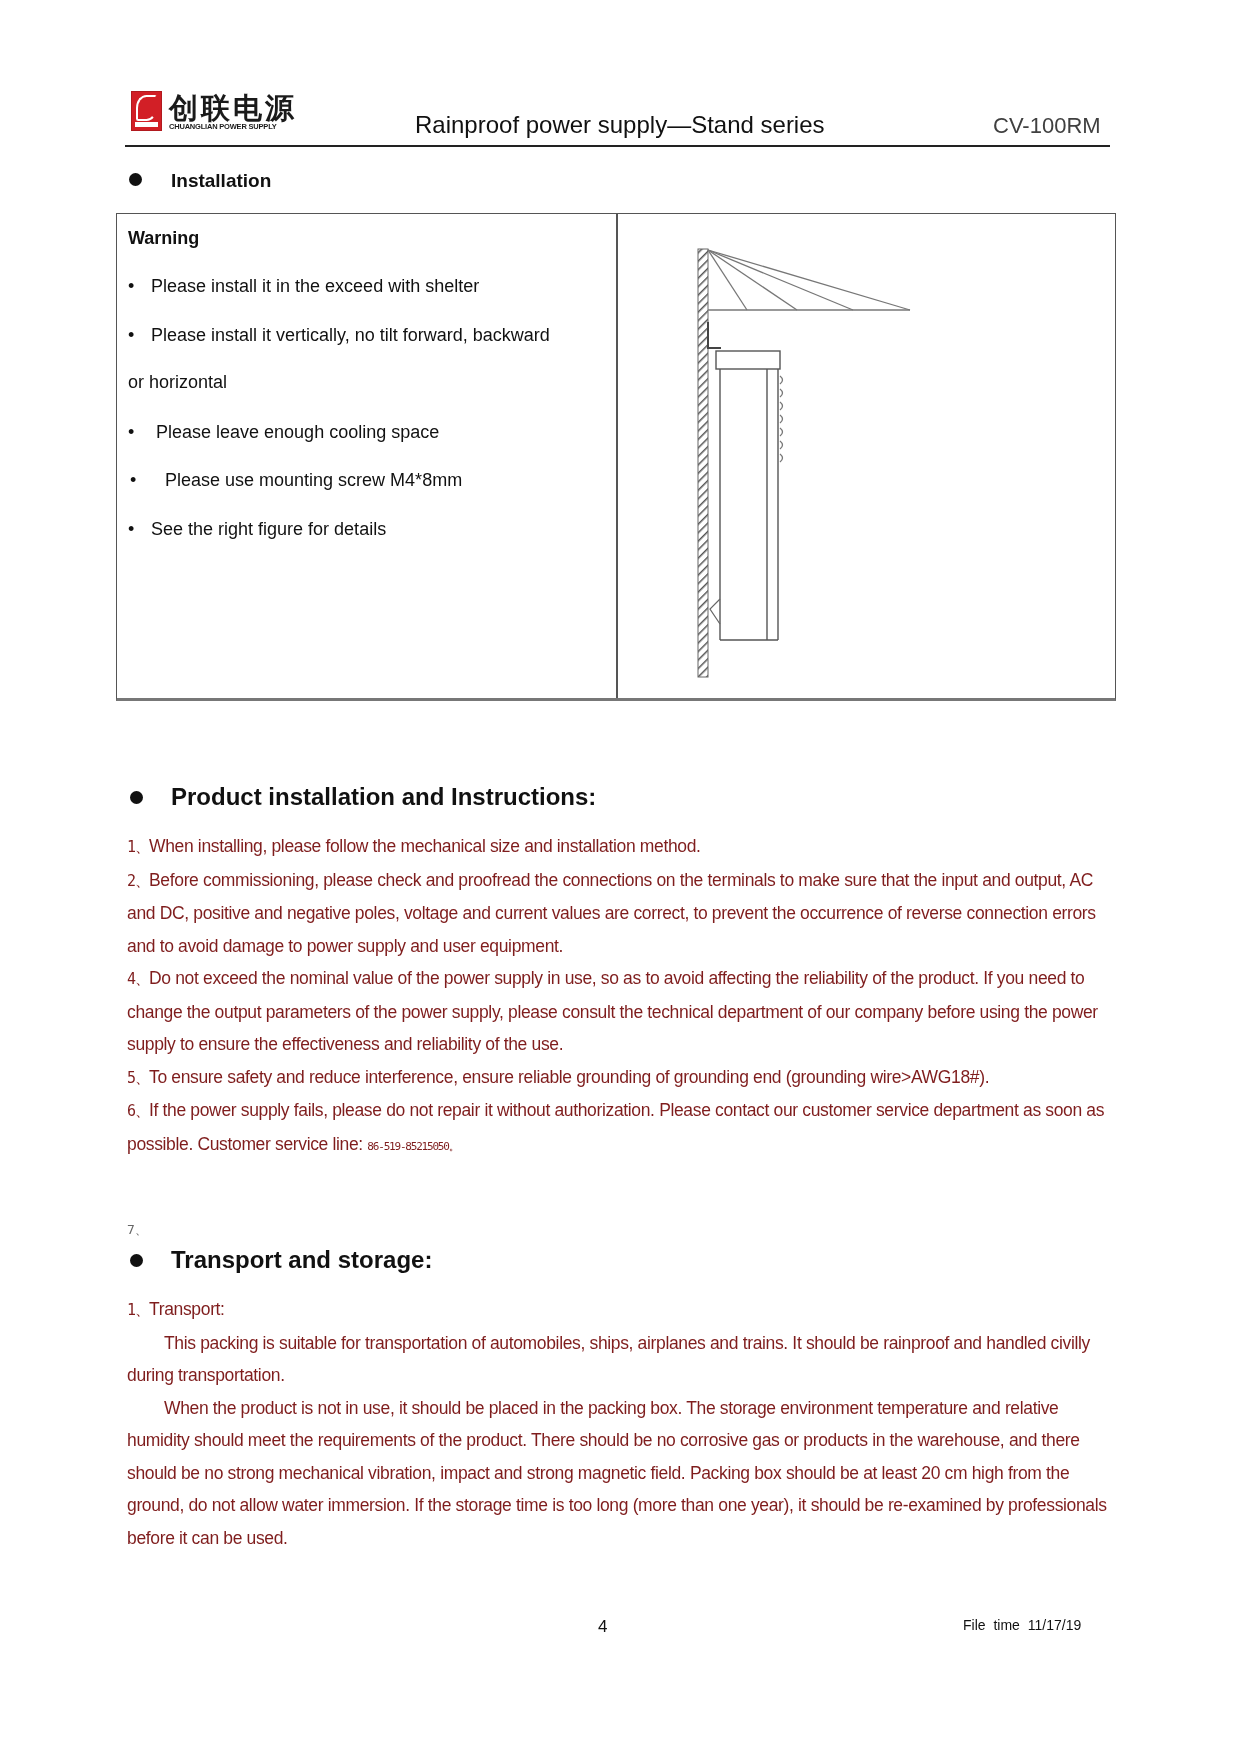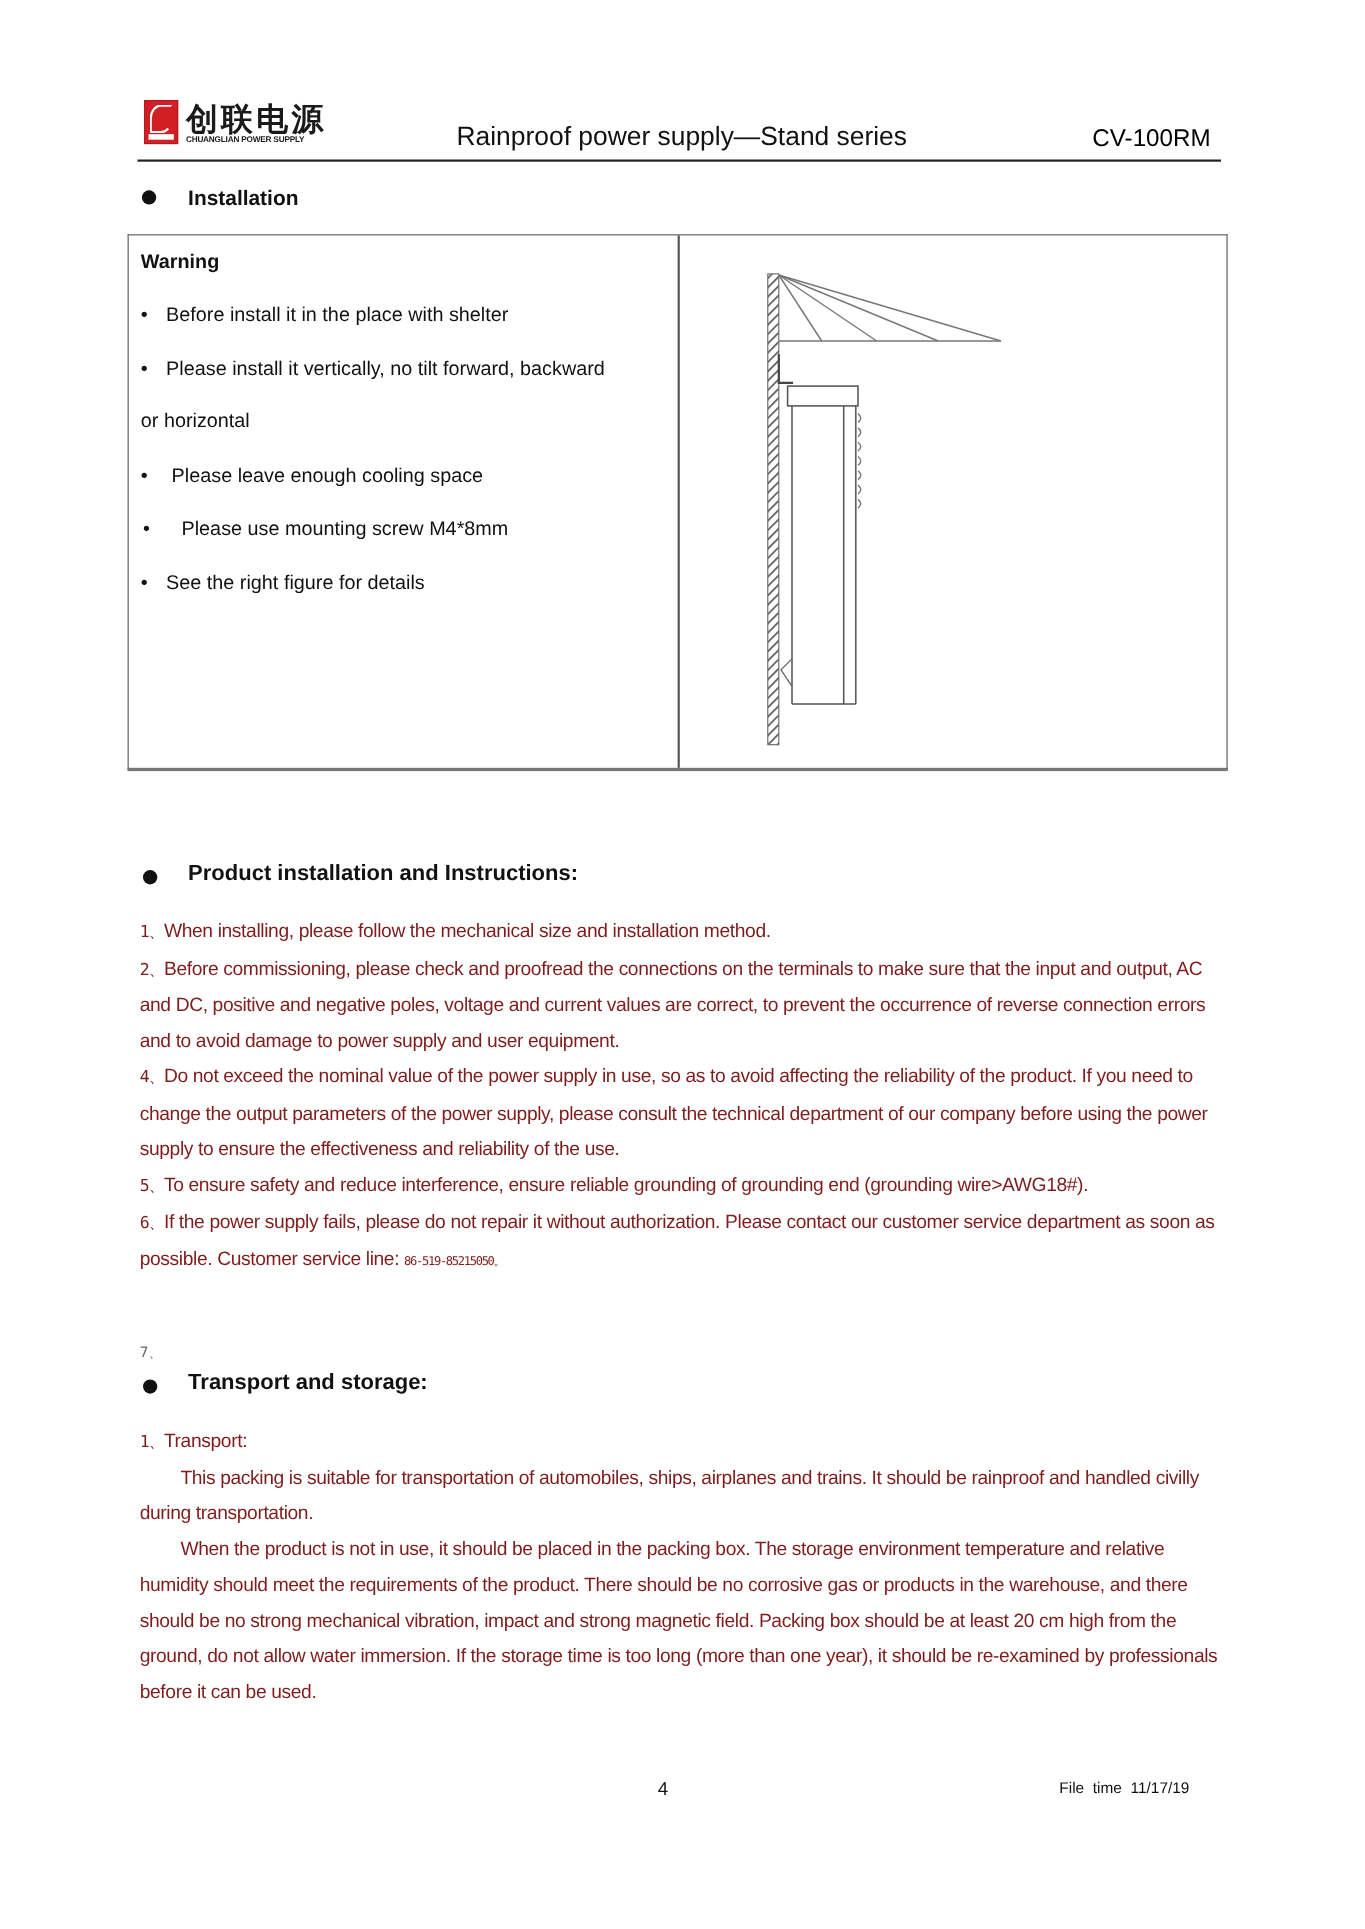--- a/index.html
+++ b/index.html
@@ -12,27 +12,27 @@
   .logo-box { position: absolute; left: 0; top: 0; width: 31px; height: 40px; background: #d21f26;
               border: 1px solid #b11a1f; box-sizing: border-box; }
   .logo-box .inner { position: absolute; left: 4px; top: 3px; width: 21px; height: 26px; border: 2px solid #fff;
               border-radius: 50% 10% 50% 10%; border-right-color: transparent; box-sizing: border-box; }
   .logo-box .tag { position: absolute; left: 3px; bottom: 3px; width: 23px; height: 5px; background: #fff; }
   .logo-cn { position: absolute; left: 38px; top: -2px; font-size: 29px; font-weight: bold; letter-spacing: 3px;
              color: #1a1a1a; font-family: "DejaVu Sans", sans-serif; }
   .logo-en { position: absolute; left: 38px; top: 31px; font-size: 7.5px; color: #1a1a1a; white-space: nowrap;
              letter-spacing: -0.2px; font-weight: bold; }
   .doc-title { left: 415px; top: 111px; font-size: 24px; color: #111; white-space: nowrap; }
-  .model { left: 993px; top: 113px; font-size: 22px; color: #000000; }
+  .model { left: 993px; top: 113px; font-size: 22px; color: #404040; }
   .header-rule { left: 125px; top: 145px; width: 985px; height: 2px; background: #222; }
 
   
   .bullet-dot { width: 13px; height: 13px; border-radius: 50%; background: #111; }
   .h-small { font-size: 19px; font-weight: bold; }
-  .h-large { font-size: 20px; font-weight: bold; }
+  .h-large { font-size: 24px; font-weight: bold; }
 
   
   .inst-table { left: 116px; top: 213px; width: 1000px; height: 488px; border: 1.5px solid #555;
                 border-bottom: 3px solid #777; box-sizing: border-box; }
   .inst-divider { position: absolute; left: 499px; top: 0; width: 1.5px; height: 100%; background: #555; }
   .warn-title { position: absolute; left: 11px; top: 14px; font-size: 18px; font-weight: bold; }
   .warn-line { position: absolute; left: 11px; font-size: 18px; white-space: nowrap; }
   .warn-line .b { display: inline-block; width: 23px; }
   .figure { position: absolute; left: 500px; top: 0; width: 498px; height: 100%; }
 
@@ -61,21 +61,21 @@
 </div>
 <div class="abs doc-title">Rainproof power supply—Stand series</div>
 <div class="abs model">CV-100RM</div>
 <div class="abs header-rule"></div>
 
 <div class="abs bullet-dot" style="left:129px; top:173px;"></div>
 <div class="abs h-small" style="left:171px; top:170px;">Installation</div>
 
 <div class="abs inst-table">
   <div class="warn-title">Warning</div>
-  <div class="warn-line" style="top:62px;"><span class="b">•</span><span>Before install it in the place with shelter</span></div>
+  <div class="warn-line" style="top:62px;"><span class="b">•</span><span>Please install it in the exceed with shelter</span></div>
   <div class="warn-line" style="top:111px;"><span class="b">•</span><span>Please install it vertically, no tilt forward, backward</span></div>
   <div class="warn-line" style="top:158px;"><span>or horizontal</span></div>
   <div class="warn-line" style="top:208px;"><span class="b">•</span><span style="white-space:pre;"> Please leave enough cooling space</span></div>
   <div class="warn-line" style="top:256px;"><span class="b" style="width:25px;padding-left:2px;">•</span><span style="white-space:pre;">  Please use mounting screw M4*8mm</span></div>
   <div class="warn-line" style="top:305px;"><span class="b">•</span><span>See the right figure for details</span></div>
 
   <div class="inst-divider"></div>
 
   <div class="figure">
     <svg width="498" height="486" viewBox="0 0 498 486">

